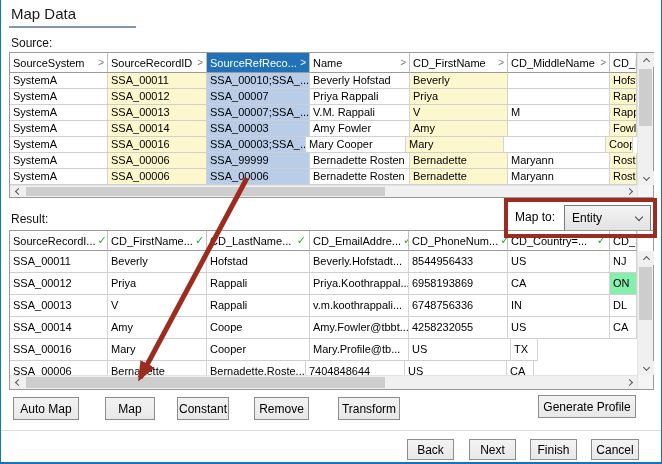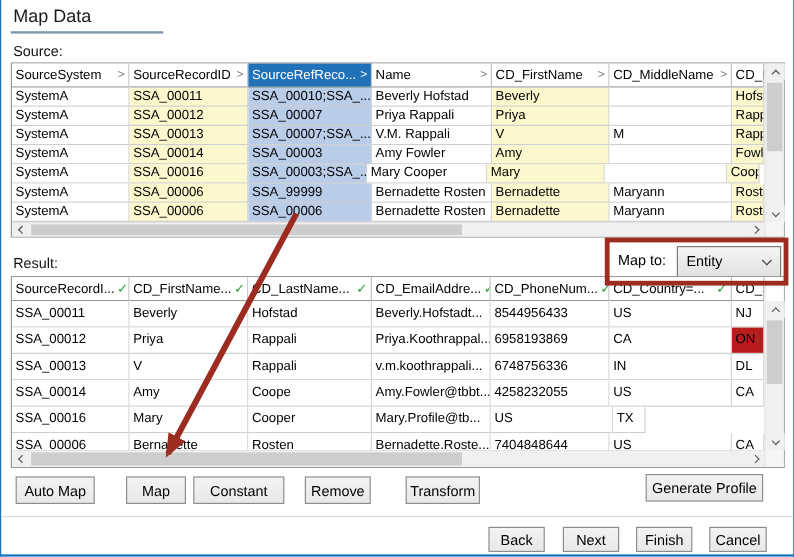--- a/index.html
+++ b/index.html
@@ -253,21 +253,21 @@
             <div class="cell" style="width: 102px; line-height: 21px; background: rgb(255, 255, 255);">US</div>
             <div class="cell" style="width: 27px; line-height: 21px; background: rgb(255, 255, 255);">NJ</div>
           </div>
           <div class="grow" style="height: 22px;">
             <div class="cell" style="width: 98px; line-height: 21px; background: rgb(255, 255, 255);">SSA_00012</div>
             <div class="cell" style="width: 99px; line-height: 21px; background: rgb(255, 255, 255);">Priya</div>
             <div class="cell" style="width: 103px; line-height: 21px; background: rgb(255, 255, 255);">Rappali</div>
             <div class="cell" style="width: 99px; line-height: 21px; background: rgb(255, 255, 255);">Priya.Koothrappal...</div>
             <div class="cell" style="width: 99px; line-height: 21px; background: rgb(255, 255, 255);">6958193869</div>
             <div class="cell" style="width: 102px; line-height: 21px; background: rgb(255, 255, 255);">CA</div>
-            <div class="cell" style="width: 27px; line-height: 21px; background: #b91c1c;">ON</div>
+            <div class="cell" style="width: 27px; line-height: 21px; background: #86efac;">ON</div>
           </div>
           <div class="grow" style="height: 22px;">
             <div class="cell" style="width: 98px; line-height: 21px; background: rgb(255, 255, 255);">SSA_00013</div>
             <div class="cell" style="width: 99px; line-height: 21px; background: rgb(255, 255, 255);">V</div>
             <div class="cell" style="width: 103px; line-height: 21px; background: rgb(255, 255, 255);">Rappali</div>
             <div class="cell" style="width: 99px; line-height: 21px; background: rgb(255, 255, 255);">v.m.koothrappali...</div>
             <div class="cell" style="width: 99px; line-height: 21px; background: rgb(255, 255, 255);">6748756336</div>
             <div class="cell" style="width: 102px; line-height: 21px; background: rgb(255, 255, 255);">IN</div>
             <div class="cell" style="width: 27px; line-height: 21px; background: rgb(255, 255, 255);">DL</div>
           </div>
@@ -284,21 +284,20 @@
             <div class="cell" style="width: 98px; line-height: 21px; background: rgb(255, 255, 255);">SSA_00016</div>
             <div class="cell" style="width: 99px; line-height: 21px; background: rgb(255, 255, 255);">Mary</div>
             <div class="cell" style="width: 103px; line-height: 21px; background: rgb(255, 255, 255);">Cooper</div>
             <div class="cell" style="width: 99px; line-height: 21px; background: rgb(255, 255, 255);">Mary.Profile@tb...</div>
             <div class="cell" style="width: 102px; line-height: 21px; background: rgb(255, 255, 255);">US</div>
             <div class="cell" style="width: 27px; line-height: 21px; background: rgb(255, 255, 255);">TX</div>
           </div>
           <div class="grow" style="height: 22px;">
             <div class="cell" style="width: 98px; line-height: 21px; background: rgb(255, 255, 255);">SSA_00006</div>
             <div class="cell" style="width: 99px; line-height: 21px; background: rgb(255, 255, 255);">Bernadette</div>
-            <div class="cell" style="width: 103px; line-height: 21px; background: rgb(255, 255, 255);">Rosten</div>
             <div class="cell" style="width: 99px; line-height: 21px; background: rgb(255, 255, 255);">Bernadette.Roste...</div>
             <div class="cell" style="width: 99px; line-height: 21px; background: rgb(255, 255, 255);">7404848644</div>
             <div class="cell" style="width: 102px; line-height: 21px; background: rgb(255, 255, 255);">US</div>
             <div class="cell" style="width: 27px; line-height: 21px; background: rgb(255, 255, 255);">CA</div>
           </div>
         </div>
       <div class="hscroll">
         <span class="sb-btn">
             <span class="chev left"></span>
           </span>
@@ -320,21 +319,21 @@
         </div>
       <span class="sb-btn">
           <span class="chev down"></span>
         </span>
       <span class="sb-spacer" style="height:14px"></span>
     </div>
   </div>
 
   <button class="btn" style="left:12px;top:397px;width:66px">Auto Map</button>
   <button class="btn" style="left:104px;top:397px;width:50px">Map</button>
-  <button class="btn" style="left:160px;top:397px;width:76px">Constant</button>
+  <button class="btn" style="left:176px;top:397px;width:52px">Constant</button>
   <button class="btn" style="left:253px;top:397px;width:55px">Remove</button>
   <button class="btn" style="left:537px;top:395px;width:98px">Generate Profile</button>
   <button class="btn" style="left:337px;top:397px;width:62px">Transform</button>
 
   <div class="divider"></div>
 
   <button class="btn ftr" style="left:406px;top:439px;width:47px">Back</button>
   <button class="btn ftr" style="left:468px;top:439px;width:47px">Next</button>
   <button class="btn ftr" style="left:529px;top:439px;width:47px">Finish</button>
   <button class="btn ftr" style="left:590px;top:439px;width:48px">Cancel</button>

